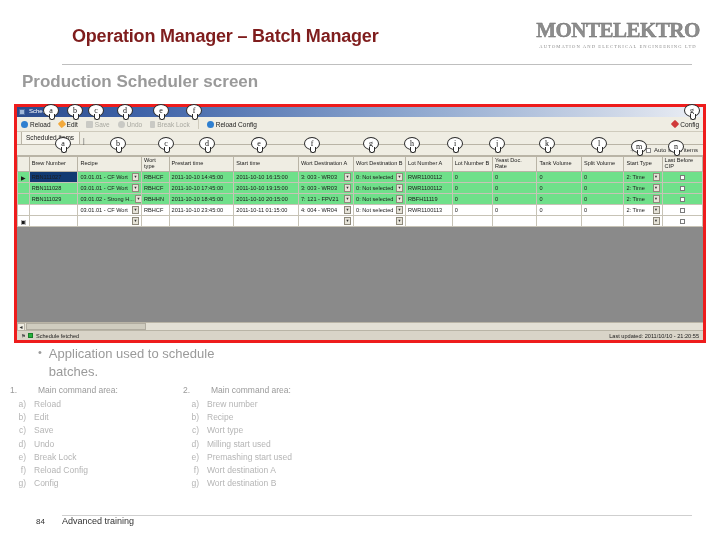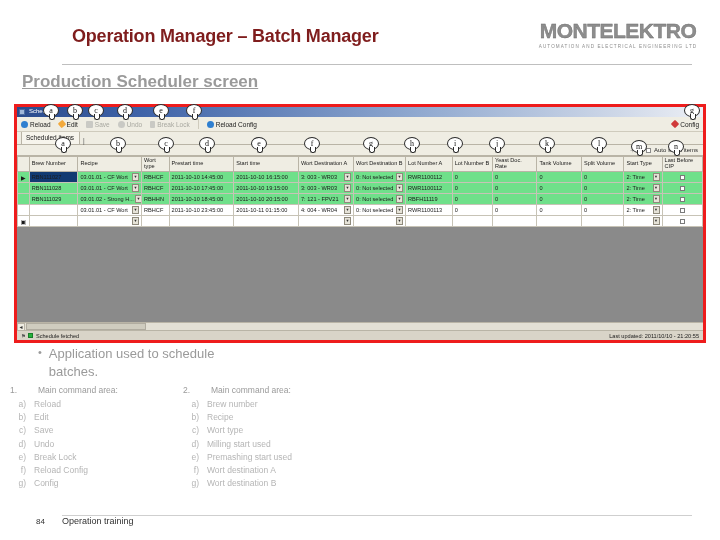--- a/index.html
+++ b/index.html
@@ -12,39 +12,39 @@
   }
 
   
   .slide-title {
     position:absolute; left:72px; top:26px;
     font-size:18px; font-weight:bold; color:#7f1d1d;
     letter-spacing:-0.2px;
   }
   .logo-wrap {
     position:absolute; right:14px; top:20px;
-    width:176px; text-align:center;
+    width:176px; text-align:center;font-family:Liberation Serif, serif;
   }
   .logo-main {
     font-size:21px; font-weight:bold; letter-spacing:-0.5px;
     color:#8d8d8d;
     -webkit-text-stroke:0.4px #6e6e6e;
     line-height:1;
   }
   .logo-sub {
     font-size:4.6px; color:#8d8d8d; letter-spacing:1.1px;
     margin-top:3px;
   }
   .header-rule {
     position:absolute; left:62px; top:64px; width:630px; height:1px;
     background:#bfbfbf;
   }
   .subtitle {
     position:absolute; left:22px; top:72px;
-    font-size:17px; font-weight:bold; color:#9a9a9a;text-decoration:underline;
+    font-size:17px; font-weight:bold; color:#9a9a9a;
   }
 
   
   .app-window {
     position:absolute; left:14px; top:104px; width:692px; height:239px;
     border:3px solid #ee1c1c; background:#d9d4c8;
   }
   .win-titlebar {
     height:10px;
     background:linear-gradient(to right,#2a4b8d 0%,#3f63a8 18%,#8fa8cf 58%,#cfd8e8 88%,#eceff5 100%);
@@ -588,13 +588,13 @@
       </li>
     <li>
         <span class="lbl">g)</span>
         <span>Wort destination B</span>
       </li>
   </ol>
 </div>
 
 <div class="footer-rule"></div>
 <div class="footer-num">84</div>
-<div class="footer-txt">Operation training</div>
+<div class="footer-txt">Advanced training</div>
 
 </body></html>

